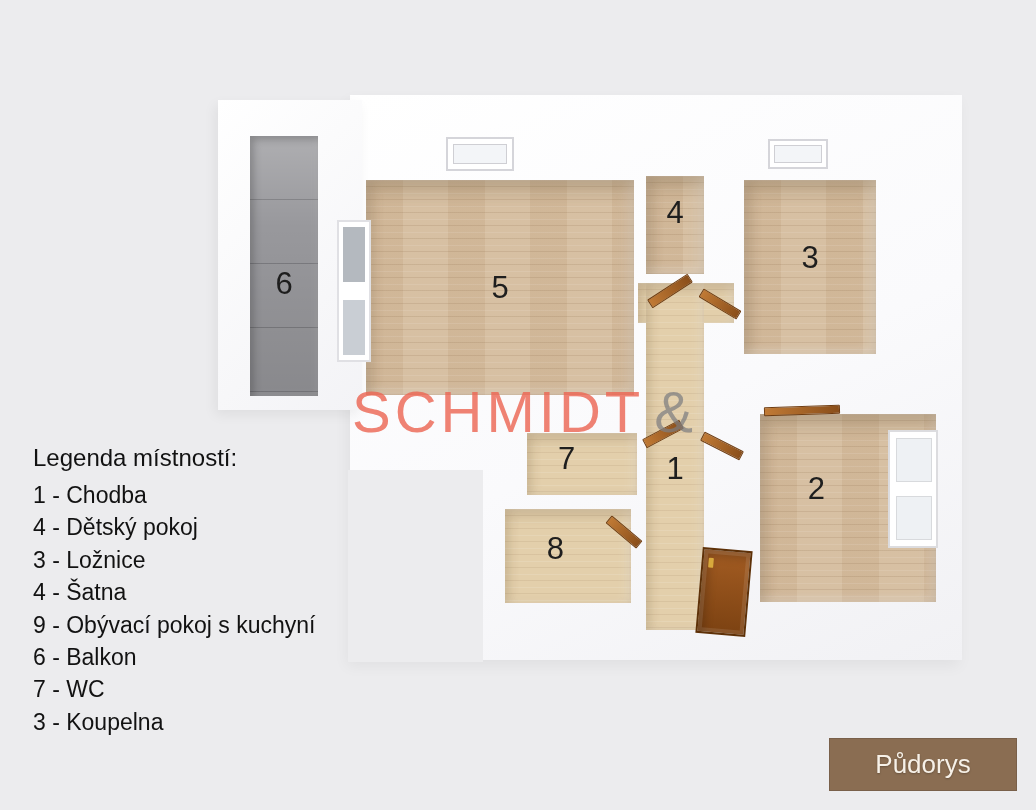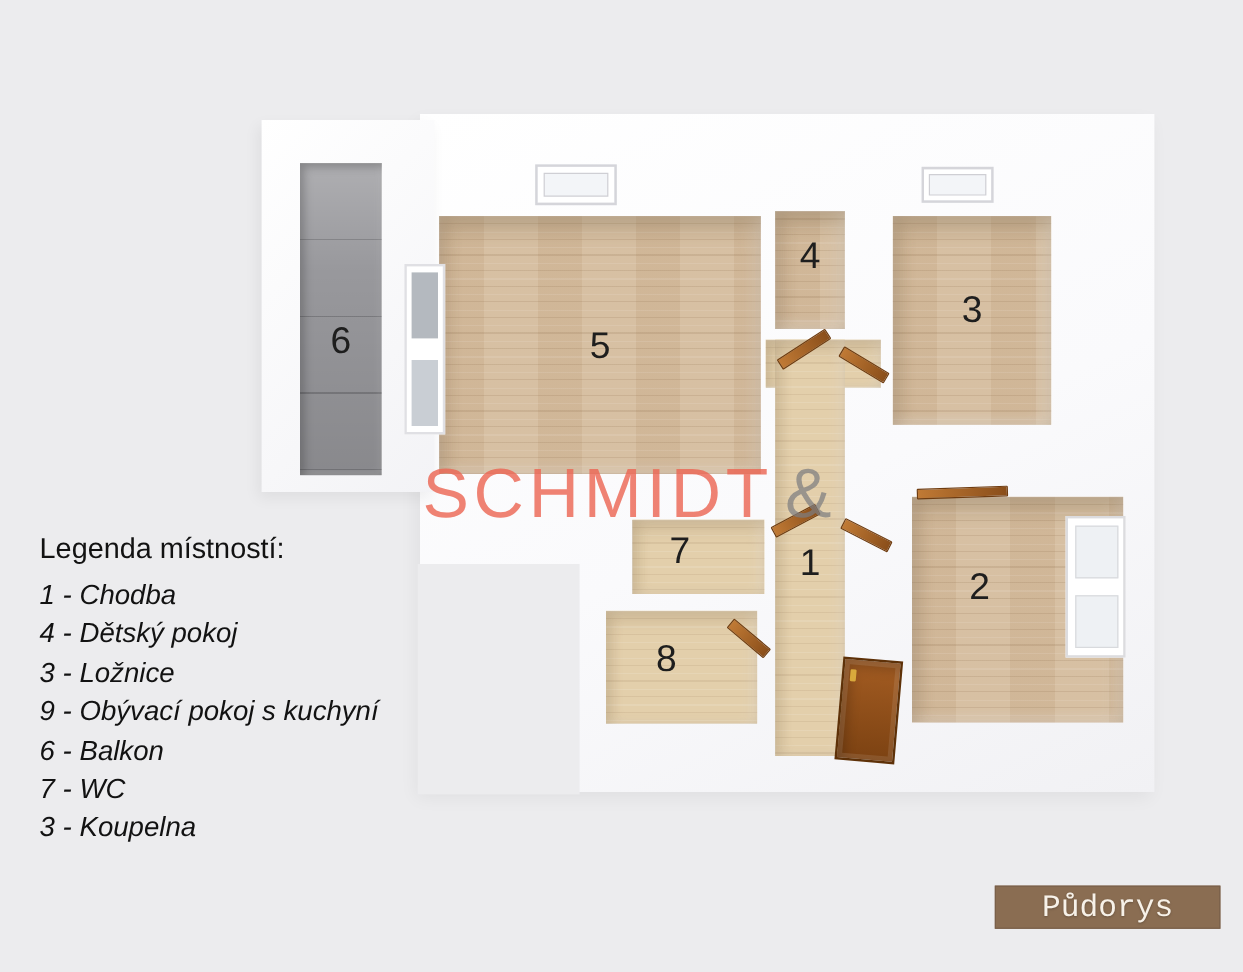--- a/index.html
+++ b/index.html
@@ -135,28 +135,28 @@
   .wm-primary { color:rgba(235,103,84,0.82);text-align:right; }
   .wm-amp { color:rgba(125,125,128,0.72); margin-left:10px; }
   .wm2 {
     position:absolute; left:349px; top:429px; z-index:6;
     font-size:46px; letter-spacing:3px; color:rgba(128,128,131,0.78); white-space:nowrap;
   }
 
   
   .legend { position:absolute; left:33px; top:444px; color:#121212; z-index:7; }
   .legend-title { font-size:24px; font-weight:400; margin:0 0 7px 0; }
-  .legend-item { font-size:23px; line-height:32.4px; white-space:nowrap;font-style:italic; }
+  .legend-item { font-size:23px; line-height:32.4px; white-space:nowrap; }
 
   
   .badge {
-    position:absolute; left:829px; top:738px; width:188px; height:36px; z-index:7;
+    position:absolute; left:829px; top:738px; width:188px; height:53px; z-index:7;
     background:#8a6d52; border:1px solid #79604a; box-sizing:border-box;
     display:flex; align-items:center; justify-content:center;
-    color:#f7f1e8; font-size:26px; text-shadow:0 1px 2px rgba(0,0,0,0.25);font-family:Liberation Mono, monospace;
+    color:#f7f1e8; font-size:26px; text-shadow:0 1px 2px rgba(0,0,0,0.25);
   }
 </style>
 </head>
 <body>
 
 <div class="stage">
 
   <div class="wall main-block"></div>
   <div class="wall balcony-block"></div>
   <div class="bg-notch"></div>
@@ -202,20 +202,21 @@
 
   <div class="wm1">
     <span class="wm-primary">SCHMIDT</span><span class="wm-amp">&amp;</span>
   </div>
 
   <div class="legend">
     <div class="legend-title">Legenda místností:</div>
     <div class="legend-item">1 - Chodba</div>
     <div class="legend-item">4 - Dětský pokoj</div>
     <div class="legend-item">3 - Ložnice</div>
+    <div class="legend-item">4 - Šatna</div>
     <div class="legend-item">9 - Obývací pokoj s kuchyní</div>
     <div class="legend-item">6 - Balkon</div>
     <div class="legend-item">7 - WC</div>
     <div class="legend-item">3 - Koupelna</div>
   </div>
 
   <div class="badge">Půdorys</div>
 
 </div>
 

